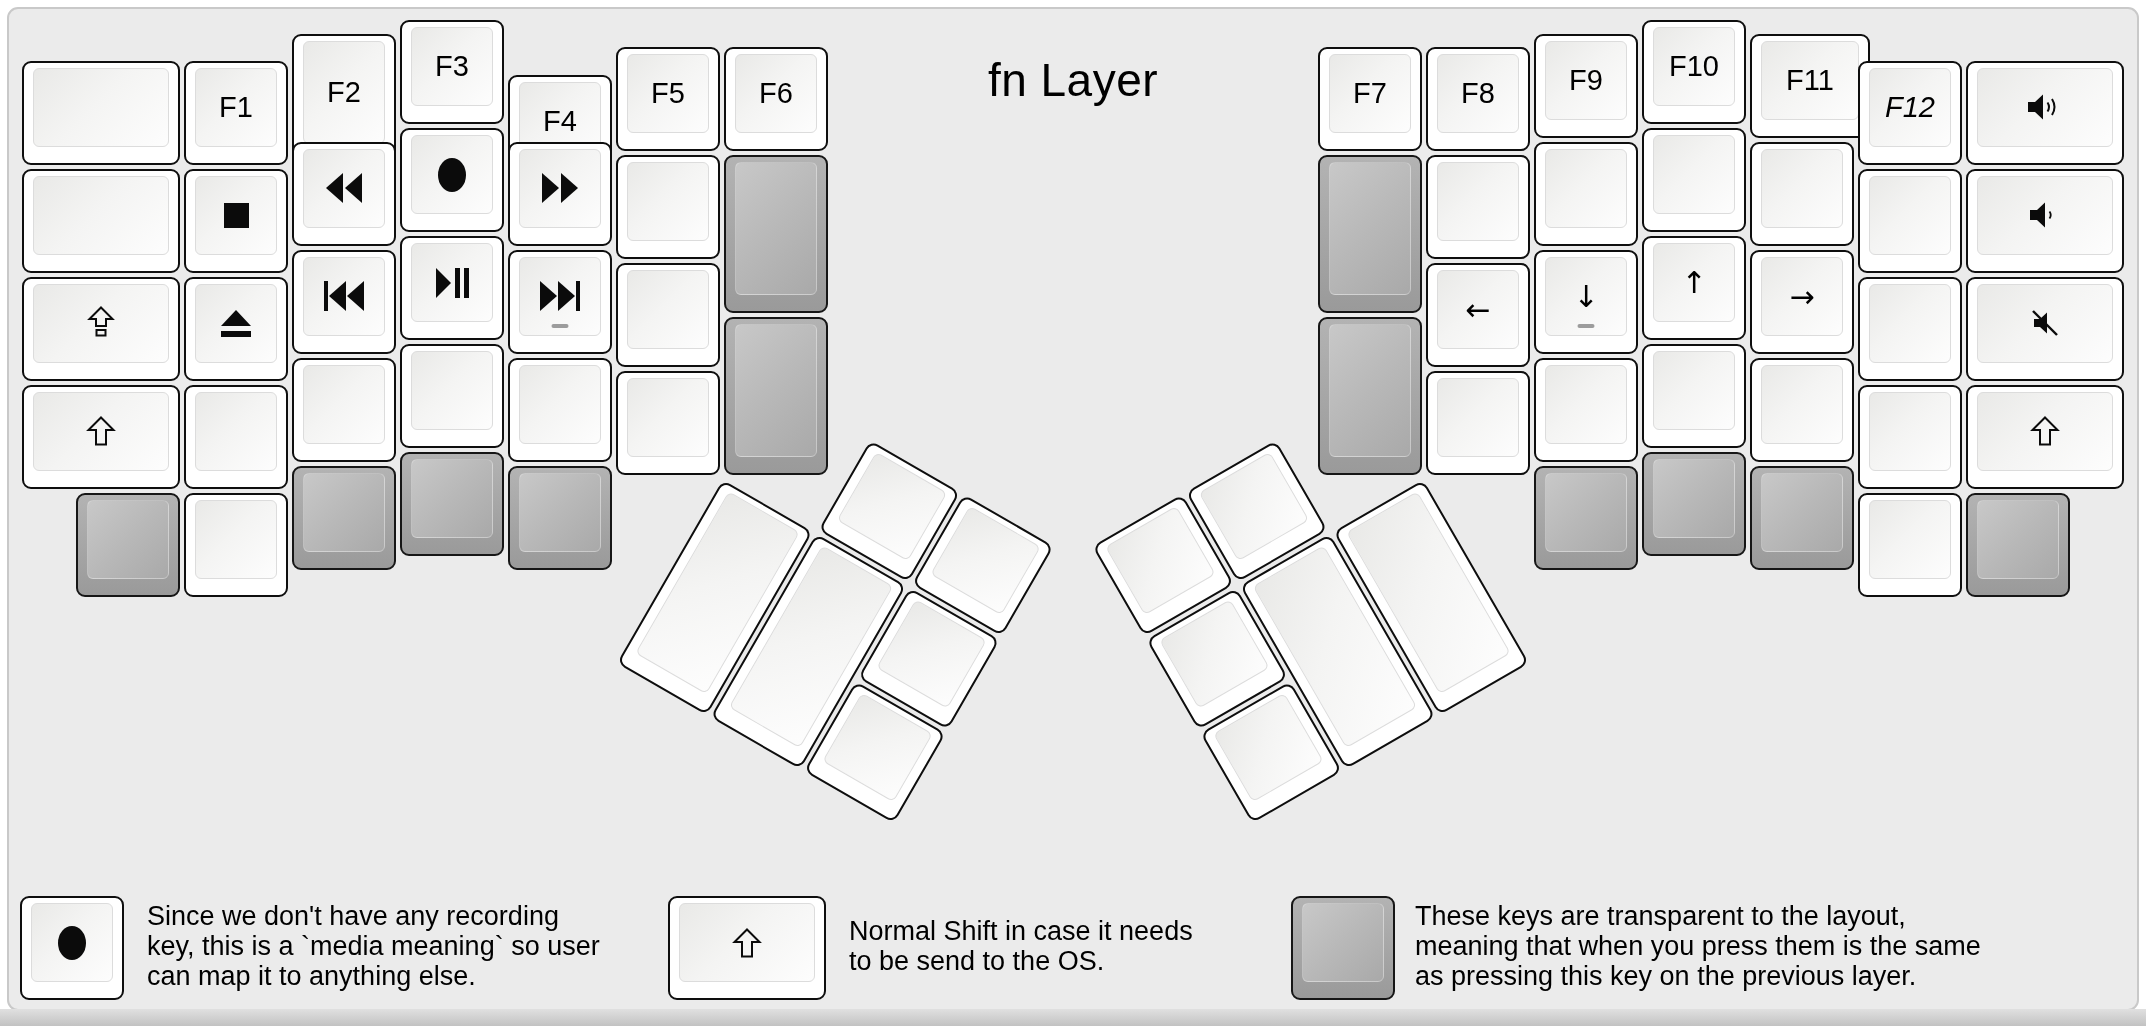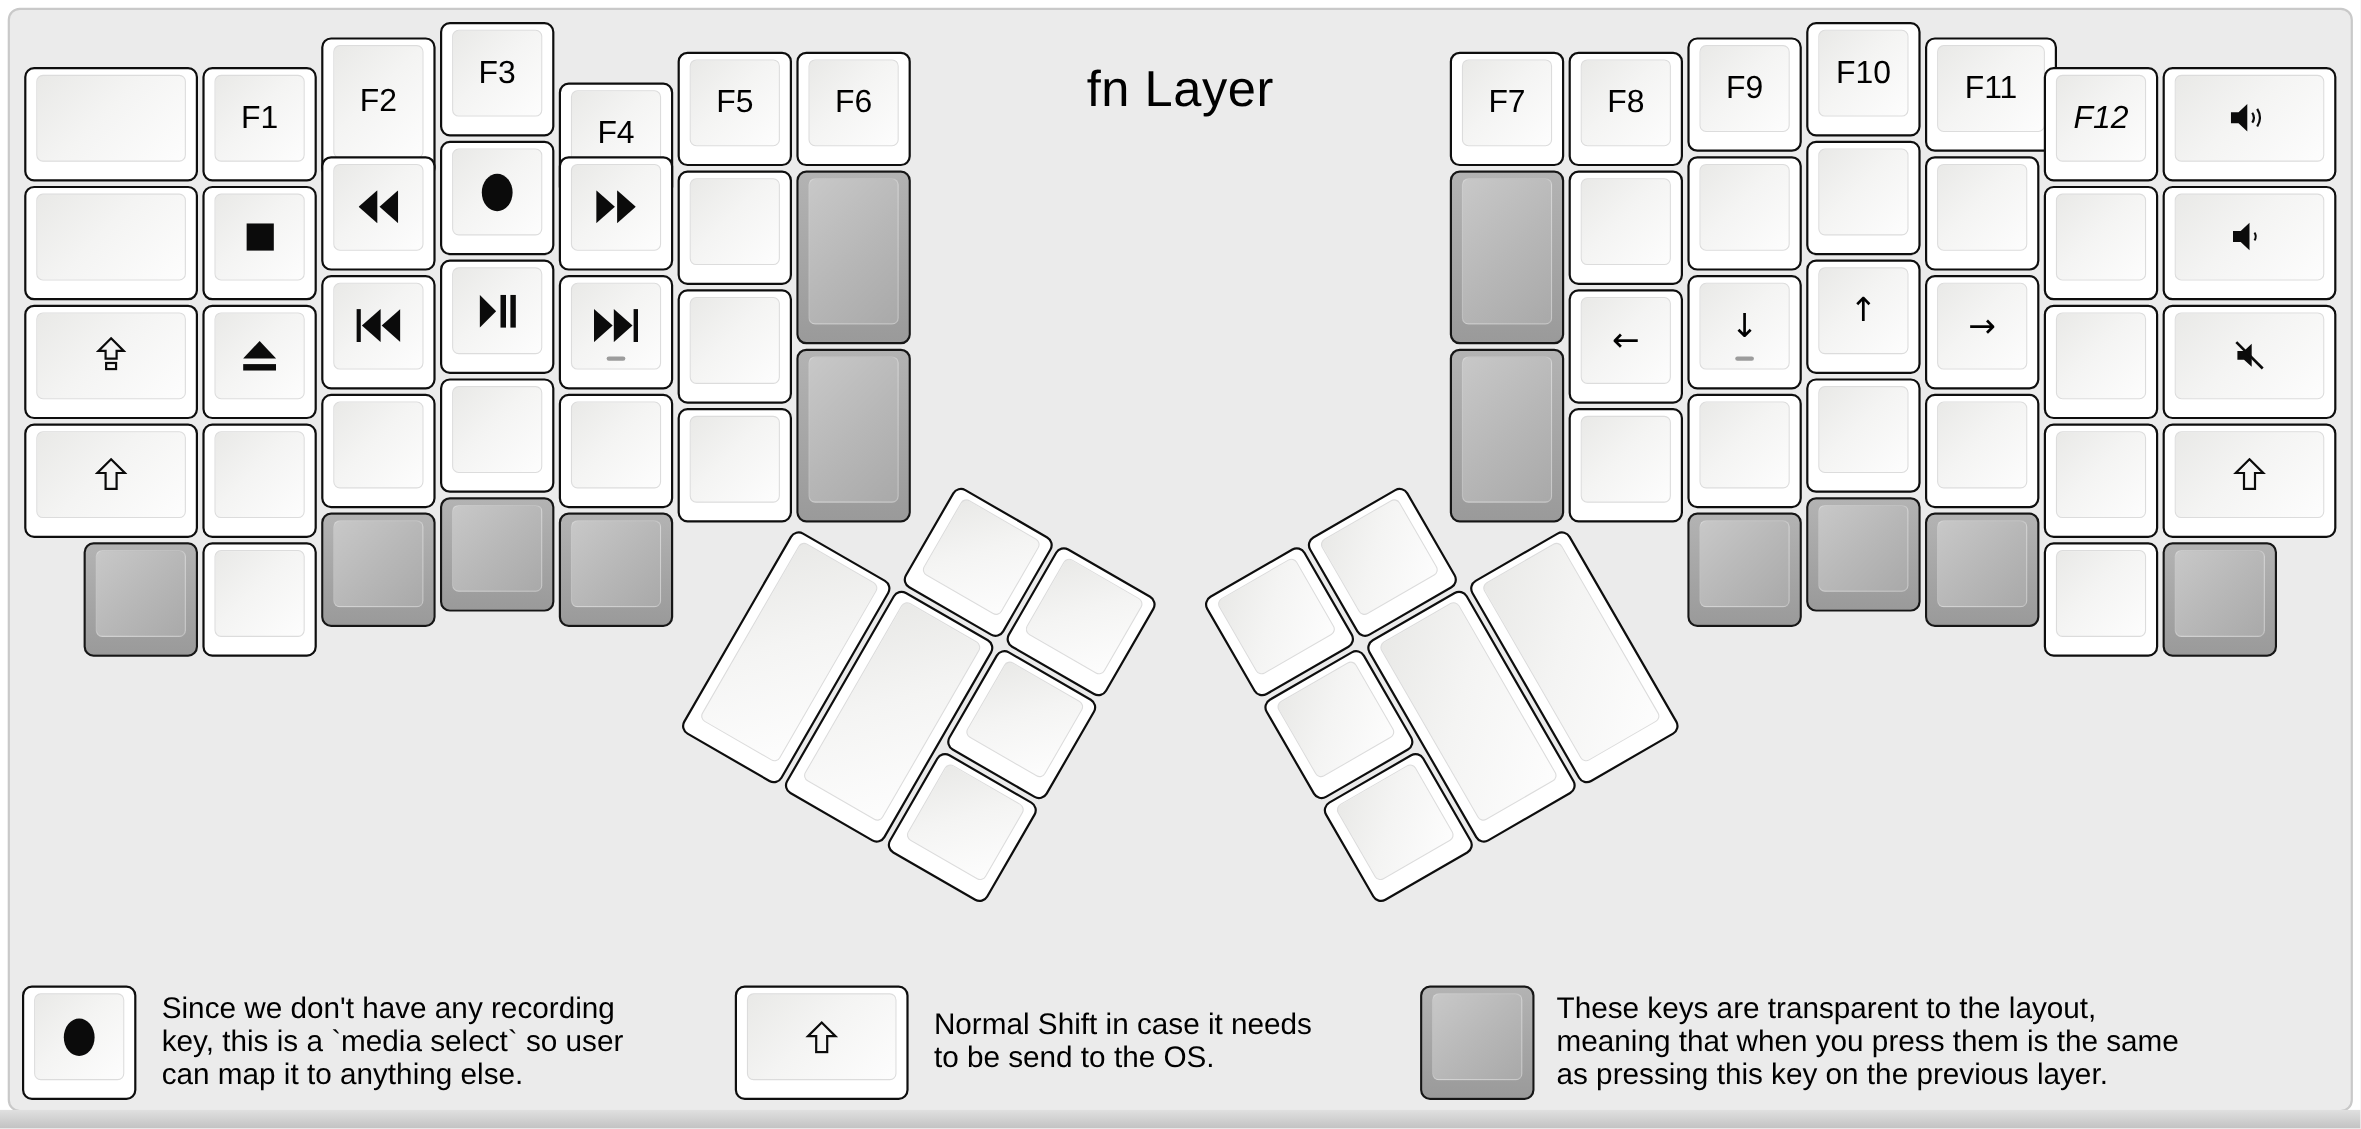--- a/index.html
+++ b/index.html
@@ -425,21 +425,21 @@
         <div class="face"></div>
       </div>
       <div class="key" style="left: -322px; top: 110px; width: 104px; height: 104px;">
         <div class="face"></div>
       </div>
     </div>
 </div>
 
 <div id="legend">
   <div class="legend-text" style="left: 147px; top: 901px;">Since we don't have any recording
-key, this is a `media select` so user
+key, this is a `media meaning` so user
 can map it to anything else.</div>
   <div class="legend-text" style="left: 849px; top: 916px;">Normal Shift in case it needs
 to be send to the OS.</div>
   <div class="legend-text" style="left: 1415px; top: 901px;">These keys are transparent to the layout,
 meaning that when you press them is the same
 as pressing this key on the previous layer.</div>
 <div class="key" style="left: 20px; top: 896px; width: 104px; height: 104px;">
       <div class="face">
         <span class="icon">
           <svg width="30" height="36" viewBox="0 0 30 36">

